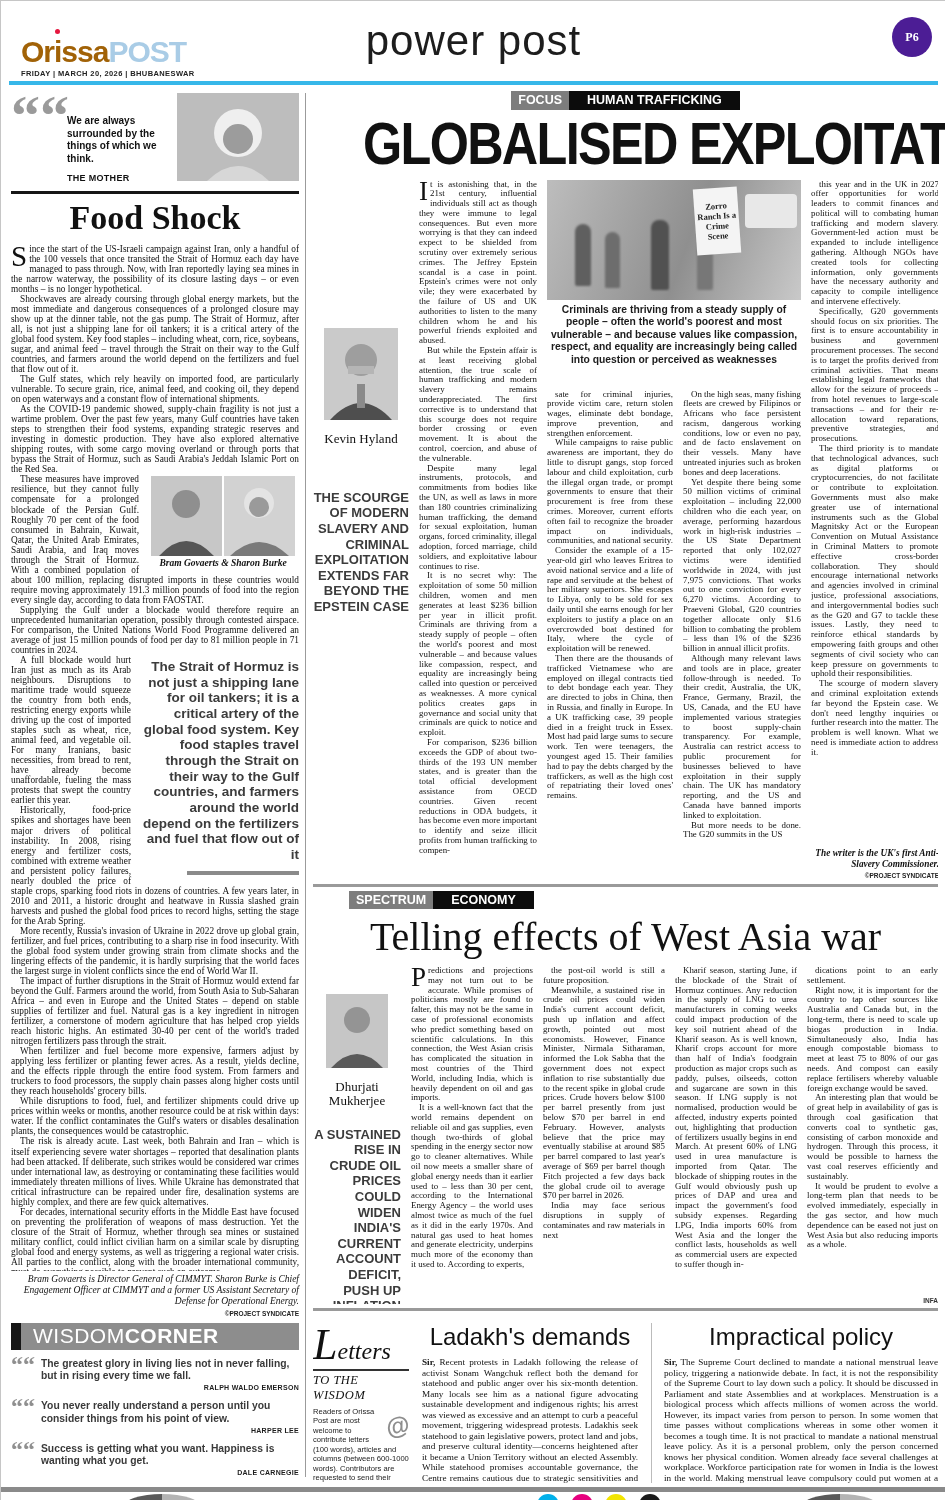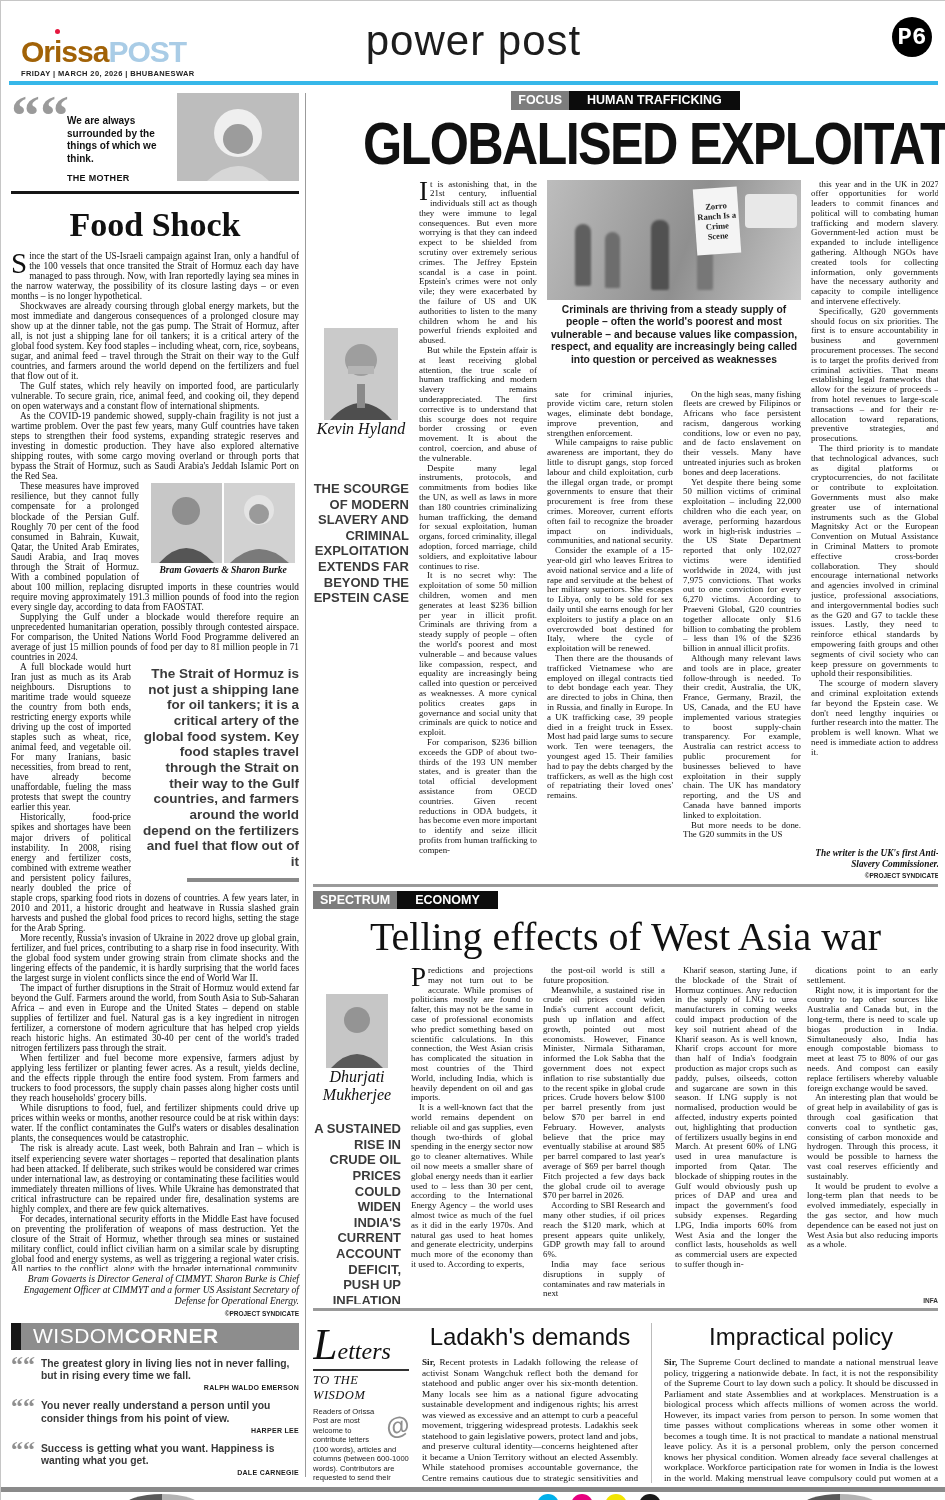--- a/index.html
+++ b/index.html
@@ -9,36 +9,36 @@
   
   .hdr{position:absolute;top:0;left:8px;right:8px;height:80px;}
   .logo{position:absolute;left:12px;top:20px;line-height:1;}
   .logo-dot{display:inline-block;width:5px;height:5px;border-radius:50%;background:#e5173f;margin-left:34px;}
   .logo-main{font-family:"Liberation Sans",sans-serif;font-weight:700;font-size:30px;letter-spacing:-1px;}
   .logo-orissa{color:#a16207;}
   .logo-post{color:#a9cce6;}
   .dateline{font-family:"Liberation Sans",sans-serif;font-weight:700;font-size:7.5px;color:#222;margin-top:3px;letter-spacing:.4px;}
   .section-title{position:absolute;left:0;right:0;top:16px;text-align:center;
      font-family:"Liberation Sans",sans-serif;font-weight:400;font-size:42px;color:#1d1d1d;letter-spacing:1px;}
-  .page-badge{position:absolute;right:6px;top:16px;width:40px;height:40px;border-radius:50%;background:#000000;
-     color:#fff;font-family:Liberation Mono, monospace;font-weight:700;font-size:24px;
+  .page-badge{position:absolute;right:6px;top:16px;width:40px;height:40px;border-radius:50%;background:#4c1d95;
+     color:#fff;font-family:Liberation Serif, serif;font-weight:700;font-size:12px;
      display:flex;align-items:center;justify-content:center;}
   .cyan-rule{position:absolute;top:80px;left:8px;right:8px;height:4px;background:#36b7e9;}
 
   
   .left-col{position:absolute;left:10px;top:92px;width:288px;height:1392px;display:flex;flex-direction:column;}
   .mother{position:relative;height:94px;flex:0 0 auto;}
   .q-glyph{position:absolute;left:0;top:-6px;font-family:"Liberation Serif",serif;font-weight:700;
      font-size:58px;color:#9a9a9a;line-height:1;}
   .mother-text{position:absolute;left:56px;top:22px;width:104px;
      font-family:"Liberation Sans",sans-serif;font-weight:700;font-size:10px;line-height:1.25;color:#111;}
   .mother-author{margin-top:8px;font-size:9px;letter-spacing:.3px;}
   .mother-photo{position:absolute;right:0;top:0;width:122px;height:88px;background:linear-gradient(135deg,#d9d9d9,#a8a8a8);}
   .black-rule{height:3px;background:#161616;margin:4px 0 2px;flex:0 0 auto;}
-  .fs-headline{flex:0 0 auto;text-align:center;font-weight:700;font-size:34px;line-height:1.05;margin:11px 0 8px;}
+  .fs-headline{flex:0 0 auto;text-align:center;font-weight:700;font-size:34px;line-height:1.05;margin:4px 0 8px;}
   .fs-text{flex:1 1 auto;overflow:hidden;font-size:9.3px;line-height:1.08;text-align:justify;}
   .fs-text p{margin:0;text-indent:9px;}
   .fs-part1 p:first-child{text-indent:0;}
   .fs-part1 p:first-child::first-letter{font-size:29px;float:left;line-height:.82;padding:1px 2px 0 0;}
   .fs-photos{float:right;width:152px;margin:2px 0 2px 8px;text-align:center;}
   .fs-photos .pp{display:inline-block;width:71px;height:80px;vertical-align:top;}
   .fs-photos .cap{font-style:italic;font-weight:700;font-size:9.5px;line-height:1.15;margin-top:2px;}
   .fs-pull{float:right;width:160px;margin:4px 0 4px 8px;text-align:right;
      font-family:"Liberation Sans",sans-serif;font-weight:700;font-size:13.5px;line-height:1.16;color:#3c3c3c;}
   .fs-pull::after{content:"";display:block;width:112px;height:4px;background:#8a8a8a;margin:8px 0 0 auto;}
@@ -71,21 +71,21 @@
   .ga-sidebar{grid-column:1;grid-row:1/3;overflow:hidden;text-align:center;}
   .ga-c1{grid-column:2;grid-row:1/3;}
   .ga-photo{grid-column:3/5;grid-row:1;overflow:hidden;}
   .ga-c2{grid-column:3;grid-row:2;}
   .ga-c3{grid-column:4;grid-row:2;}
   .ga-c4{grid-column:5;grid-row:1/3;display:flex;flex-direction:column;}
   .ga-c4 .plist{flex:1;overflow:hidden;}
   .ga-c1 .plist p:first-child{text-indent:0;}
   .ga-c1 .plist p:first-child::first-letter{font-size:27px;float:left;line-height:.8;padding:1px 2px 0 0;font-weight:400;}
   .author-photo{width:74px;height:92px;margin:148px auto 0;background:linear-gradient(160deg,#cfcfcf,#9d9d9d);}
-  .author-name{font-style:italic;font-size:16px;margin-top:0;}
+  .author-name{font-size:13px;margin-top:12px;}
   .side-quote{margin-top:44px;text-align:right;font-family:"Liberation Sans",sans-serif;font-weight:700;
      font-size:13px;line-height:1.2;color:#3c3c3c;}
   .street-photo{position:relative;width:100%;height:120px;background:linear-gradient(110deg,#bdbdbd,#8f8f8f 55%,#c9c9c9);overflow:hidden;}
   .fig{position:absolute;background:#5f5f5f;border-radius:8px 8px 2px 2px;filter:blur(1px);}
   .sign{position:absolute;right:62px;top:8px;width:44px;height:66px;background:#f4f4f4;
      transform:rotate(-4deg);display:flex;align-items:center;justify-content:center;text-align:center;
      font-weight:700;font-size:8.5px;line-height:1.2;color:#222;padding:2px;box-sizing:border-box;}
   .van{position:absolute;right:4px;top:14px;width:52px;height:34px;background:#e8e8e8;border-radius:4px;}
   .ga-caption{margin-top:4px;text-align:center;font-family:"Liberation Sans",sans-serif;font-weight:700;
      font-size:10.3px;line-height:1.22;color:#1c1c1c;}
@@ -306,21 +306,21 @@
             <p>The third priority is to mandate that technological advances, such as digital platforms or cryptocurrencies, do not facilitate or contribute to exploitation. Governments must also make greater use of international instruments such as the Global Magnitsky Act or the European Convention on Mutual Assistance in Criminal Matters to promote effective cross-border collaboration. They should encourage international networks and agencies involved in criminal justice, professional associations, and intergovernmental bodies such as the G20 and G7 to tackle these issues. Lastly, they need to reinforce ethical standards by empowering faith groups and other segments of civil society who can keep pressure on governments to uphold their responsibilities.</p>
             <p>The scourge of modern slavery and criminal exploitation extends far beyond the Epstein case. We don't need lengthy inquiries or further research into the matter. The problem is well known. What we need is immediate action to address it.</p>
           </div>
         <div class="writer-note">The writer is the UK's first Anti-Slavery Commissioner.</div>
         <div class="syndicate">©PROJECT SYNDICATE</div>
       </div>
     </div>
 
     <div class="hrule"></div>
 
-    <div class="kicker" style="text-align:left;">
+    <div class="kicker" style="text-align:left;margin-left:36px;">
       <span class="k1">SPECTRUM</span><span class="k2">ECONOMY</span>
     </div>
     <div class="eco-headline">Telling effects of West Asia war</div>
 
     <div class="eco-body">
       <div class="eco-sidebar col">
         <div class="eco-photo">
           <svg width="62" height="74" viewBox="0 0 62 74">
               <rect width="62" height="74" fill="#c6c6c6"></rect>
               <circle cx="31" cy="26" r="13" fill="#949494"></circle>
@@ -333,21 +333,20 @@
       <div class="eco-c1 col">
         <div class="plist">
             <p>Predictions and projections may not turn out to be accurate. While promises of politicians mostly are found to falter, this may not be the same in case of professional economists who predict something based on scientific calculations. In this connection, the West Asian crisis has complicated the situation in most countries of the Third World, including India, which is heavily dependent on oil and gas imports.</p>
             <p>It is a well-known fact that the world remains dependent on reliable oil and gas supplies, even though two-thirds of global spending in the energy sector now go to cleaner alternatives. While oil now meets a smaller share of global energy needs than it earlier used to – less than 30 per cent, according to the International Energy Agency – the world uses almost twice as much of the fuel as it did in the early 1970s. And natural gas used to heat homes and generate electricity, underpins much more of the economy than it used to. According to experts,</p>
           </div>
       </div>
       <div class="col">
         <div class="plist">
             <p>the post-oil world is still a future proposition.</p>
             <p>Meanwhile, a sustained rise in crude oil prices could widen India's current account deficit, push up inflation and affect growth, pointed out most economists. However, Finance Minister, Nirmala Sitharaman, informed the Lok Sabha that the government does not expect inflation to rise substantially due to the recent spike in global crude prices. Crude hovers below $100 per barrel presently from just below $70 per barrel in end February. However, analysts believe that the price may eventually stabilise at around $85 per barrel compared to last year's average of $69 per barrel though Fitch projected a few days back the global crude oil to average $70 per barrel in 2026.</p>
-            <p>According to SBI Research and many other studies, if oil prices reach the $120 mark, which at present appears quite unlikely, GDP growth may fall to around 6%.</p>
             <p>India may face serious disruptions in supply of contaminates and raw materials in next</p>
           </div>
       </div>
       <div class="col">
         <div class="plist">
             <p>Kharif season, starting June, if the blockade of the Strait of Hormuz continues. Any reduction in the supply of LNG to urea manufacturers in coming weeks could impact production of the key soil nutrient ahead of the Kharif season. As is well known, Kharif crops account for more than half of India's foodgrain production as major crops such as paddy, pulses, oilseeds, cotton and sugarcane are sown in this season. If LNG supply is not normalised, production would be affected, industry experts pointed out, highlighting that production of fertilizers usually begins in end March. At present 60% of LNG used in urea manufacture is imported from Qatar. The blockade of shipping routes in the Gulf would obviously push up prices of DAP and urea and impact the government's food subsidy expenses. Regarding LPG, India imports 60% from West Asia and the longer the conflict lasts, households as well as commercial users are expected to suffer though in-</p>
           </div>
       </div>
       <div class="eco-c4 col">
         <div class="plist">

